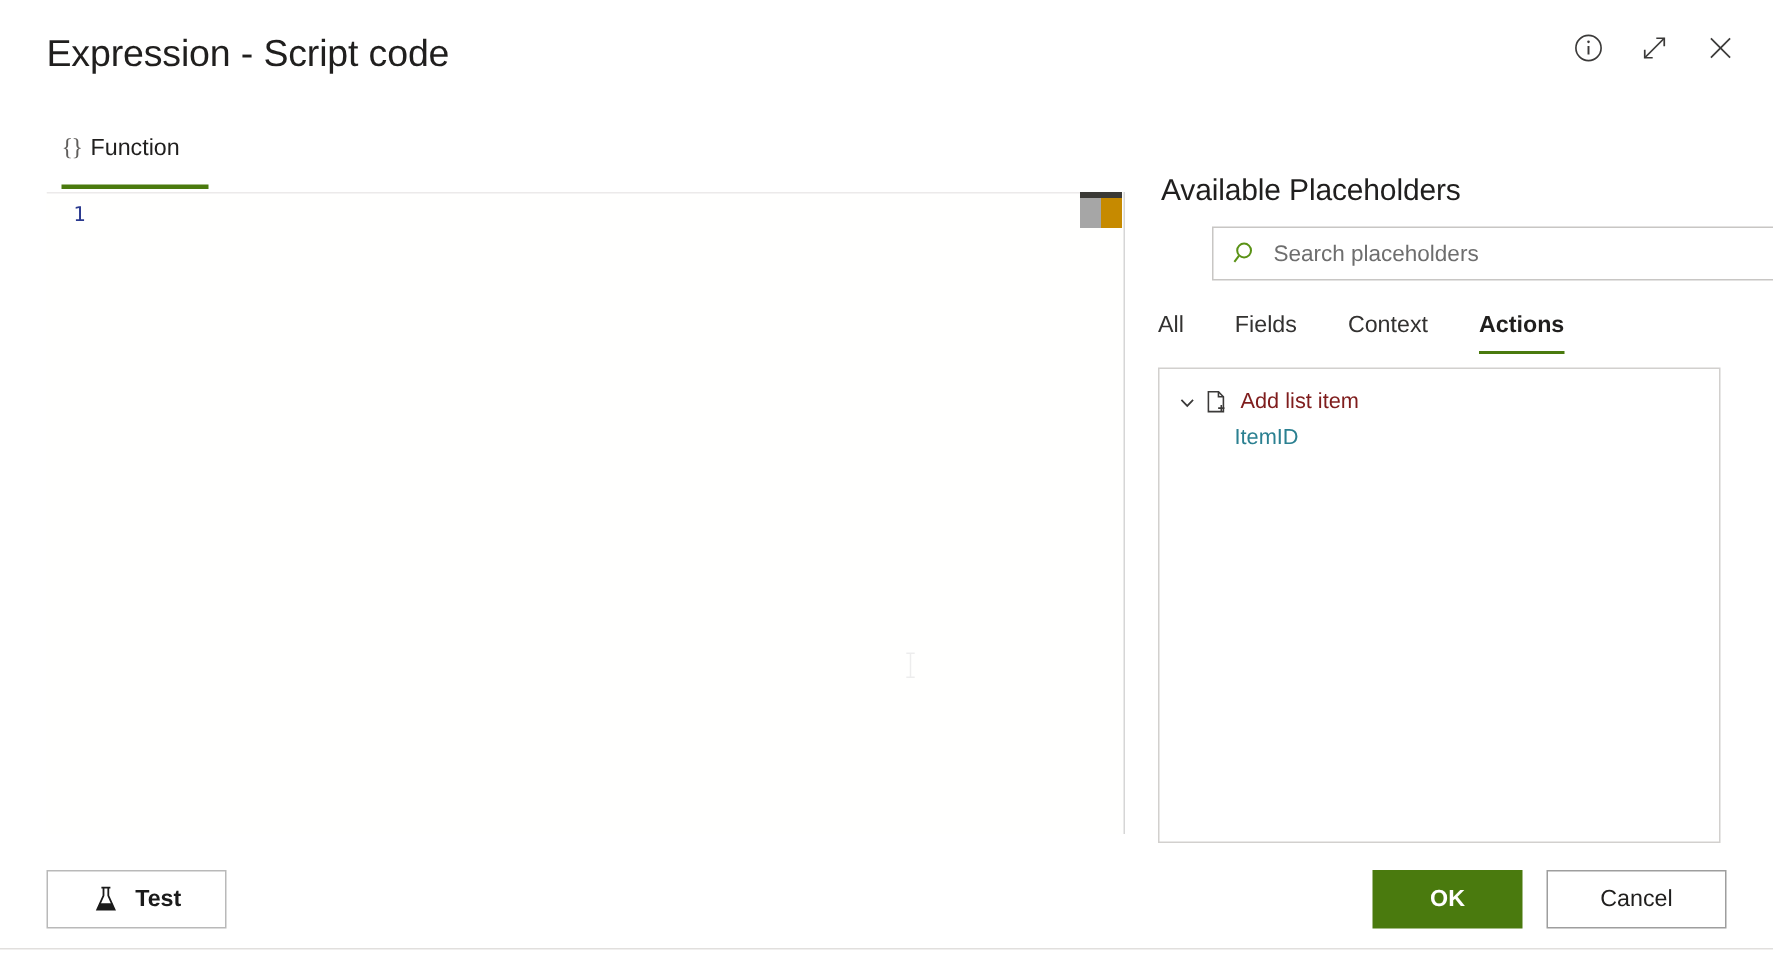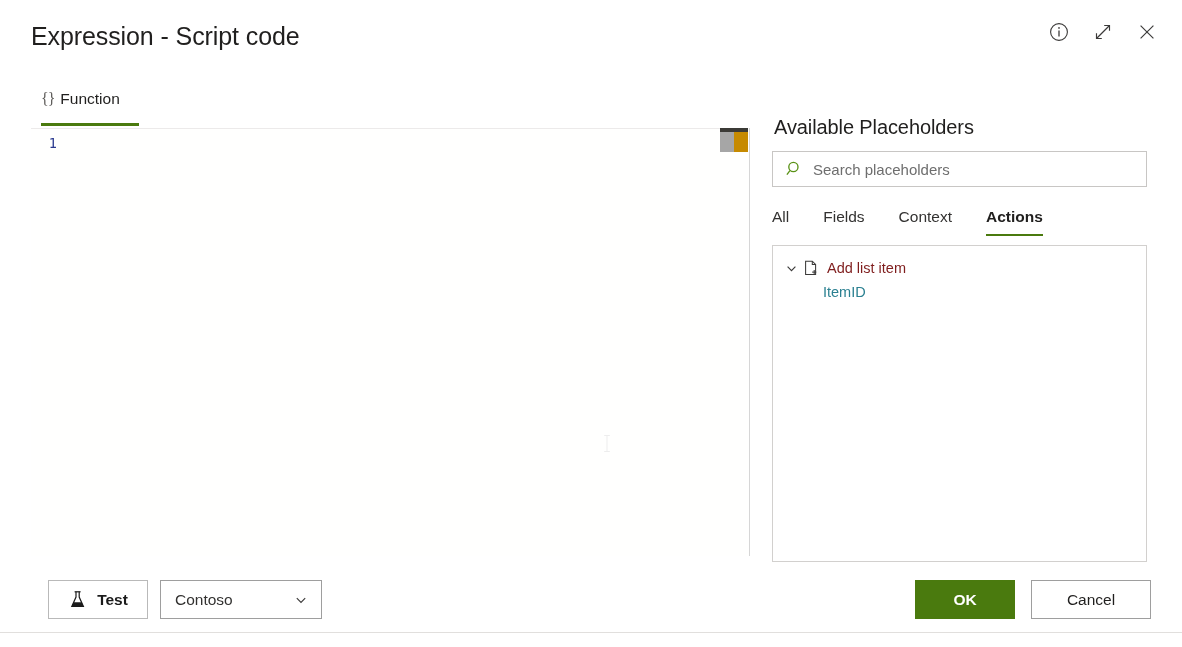--- a/index.html
+++ b/index.html
@@ -227,20 +227,21 @@
   .search-box {
     position: relative;
     width: 375px;
     height: 36px;
     border: 1px solid #c8c6c4;
     box-sizing: border-box;
     background: #ffffff;
     display: flex;
     align-items: center;
     cursor: text;
+    margin-left: 36px;
   }
   .search-icon {
     width: 20px;
     height: 20px;
     margin-left: 12px;
     margin-right: 8px;
     color: #5a9216;
     display: flex;
     align-items: center;
     justify-content: center;
@@ -350,31 +351,30 @@
   }
   .footer-left {
     position: absolute;
     left: 31px;
     top: 580px;
     display: flex;
     align-items: center;
     gap: 12px;
   }
   .btn-test {
-    width: 100px;
+    width: 120px;
     height: 39px;
     border: 1px solid #b9b9b9;
     background: #ffffff;
     display: flex;
     align-items: center;
     justify-content: center;
     gap: 9px;
     cursor: pointer;
     box-sizing: border-box;
-    margin-left: 17px;
   }
   .flask-icon {
     width: 20px;
     height: 20px;
     display: flex;
     align-items: center;
     justify-content: center;
     color: #1b1b1b;
   }
   .btn-test-label {
@@ -559,28 +559,20 @@
     <span class="flask-icon">
       <svg width="18" height="19" viewBox="0 0 18 19" fill="none" stroke="currentColor" stroke-width="1.2">
         <line x1="5.6" y1="1.8" x2="11.6" y2="1.8"></line>
         <path d="M7.0 1.8 V7.0 L2.8 16.4 H14.4 L10.2 7.0 V1.8"></path>
         <path d="M4.55 12.2 H12.65 L14.4 16.4 H2.8 Z" fill="currentColor" stroke="none"></path>
       </svg>
     </span>
     <span class="btn-test-label">Test</span>
   </div>
 
-  <div class="env-select">
-    <span class="env-select-label">Contoso</span>
-    <span class="chevron-dn">
-      <svg width="14" height="14" viewBox="0 0 14 14" fill="none" stroke="currentColor" stroke-width="1.15">
-        <polyline points="2.8,5.2 7,9.4 11.2,5.2"></polyline>
-      </svg>
-    </span>
-  </div>
 </div>
 
 <div class="footer-right">
   <button class="btn-ok">OK</button>
   <button class="btn-cancel">Cancel</button>
 </div>
 
 <div class="footer-sep"></div>
 
 </body></html>

